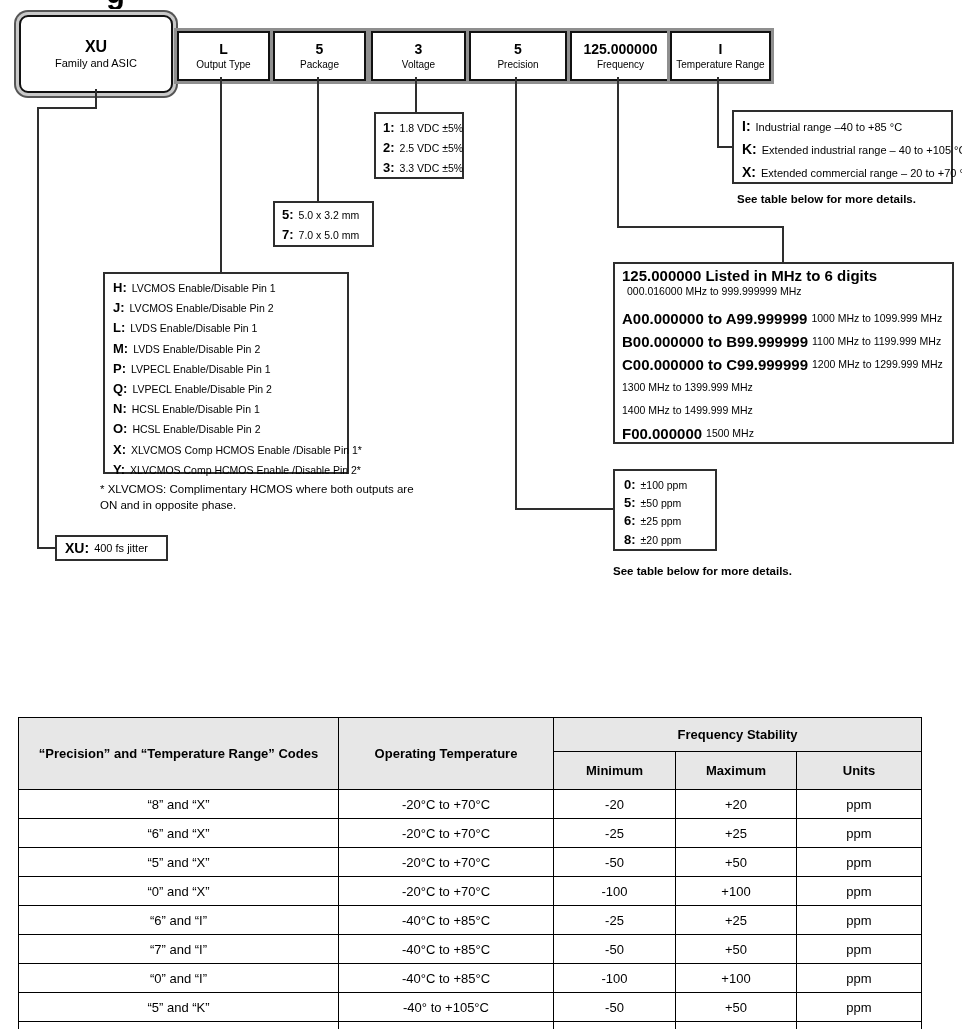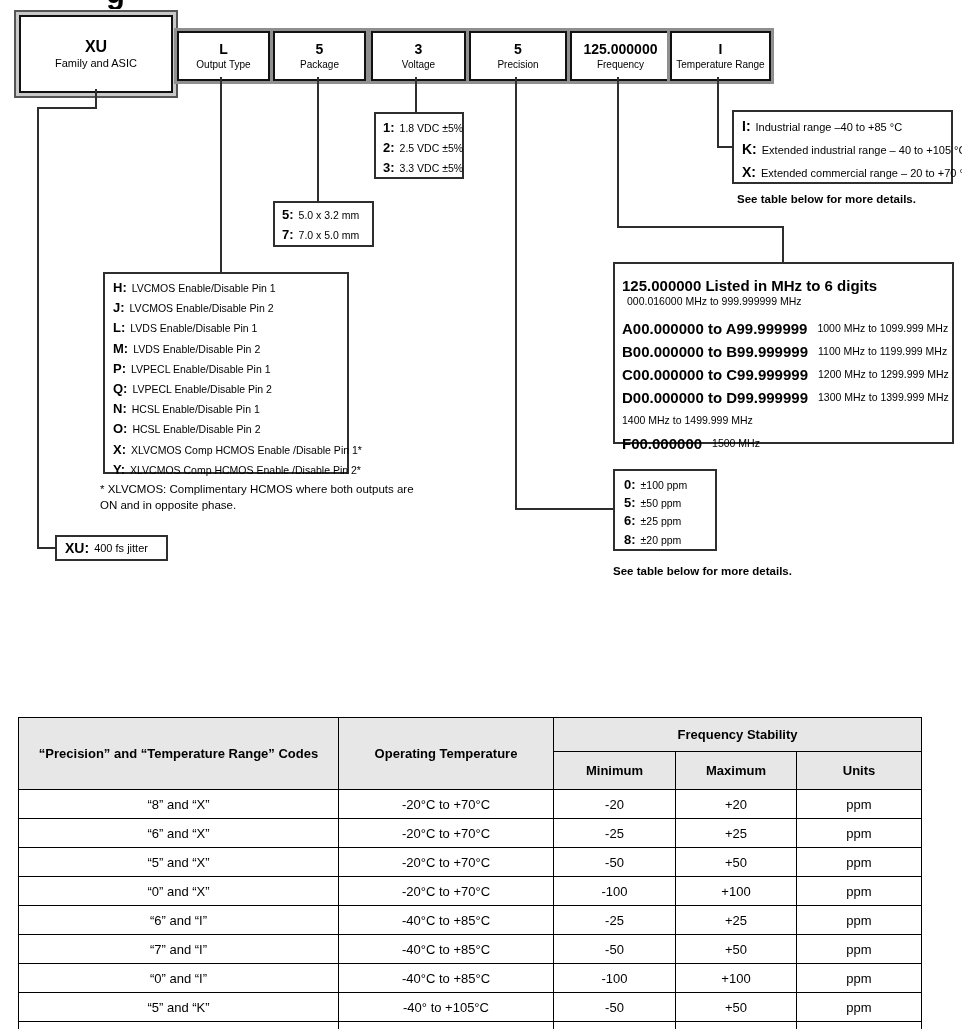--- a/index.html
+++ b/index.html
@@ -7,44 +7,44 @@
         font-family:"Liberation Sans",sans-serif;color:#000;}
   
   .title-frag{position:absolute;left:106px;top:0;width:60px;height:9px;overflow:hidden;}
   .title-frag span{display:block;margin-top:-25px;font-size:31px;font-weight:bold;}
   
   .tbox{position:absolute;background:#fff;border:2px solid #111;
         box-shadow:0 0 0 3px #8f8f8f;display:flex;flex-direction:column;
         align-items:center;justify-content:center;text-align:center;}
   .tbox .code{font-weight:bold;font-size:14px;line-height:1.05;}
   .tbox .lbl{font-size:10px;margin-top:3px;line-height:1;}
-  .xu{box-shadow:0 0 0 3px #c9c9c9,0 0 0 5px #555;}
+  .xu{box-shadow:0 0 0 3px #c9c9c9,0 0 0 5px #555;border-radius:9px;}
   .xu .code{font-size:16px;}
   .xu .lbl{font-size:11px;}
   
   .line{position:absolute;background:#2e2e2e;}
   
   .callout{position:absolute;background:#fff;border:2px solid #2e2e2e;box-sizing:border-box;}
   .opt{display:flex;align-items:baseline;gap:5px;white-space:nowrap;}
   .opt .c{font-weight:bold;font-size:13px;}
   .opt .t{font-size:10.5px;}
   .volt-box{left:374px;top:112px;width:90px;height:67px;padding:4px 0 0 7px;}
   .volt-box .opt{line-height:20px;}
   .temp-box{left:732px;top:110px;width:221px;height:74px;padding:3px 0 0 8px;}
   .temp-box .opt{line-height:22px;}
   .temp-box .opt .c{font-size:14px;}
   .temp-box .opt .t{font-size:11px;}
   .pkg-box{left:273px;top:201px;width:101px;height:46px;padding:2px 0 0 7px;}
   .pkg-box .opt{line-height:20px;}
   .out-box{left:103px;top:272px;width:246px;height:202px;padding:4px 0 0 8px;}
   .out-box .opt{line-height:19.2px;}
-  .freq-box{left:613px;top:262px;width:341px;height:182px;padding:13px 0 0 7px;}
+  .freq-box{left:613px;top:262px;width:341px;height:182px;padding:3px 0 0 7px;}
   .freq-box .ftitle{font-weight:bold;font-size:15px;line-height:17px;}
   .freq-box .fsub{font-size:10.5px;line-height:14px;padding-left:5px;margin-bottom:9px;}
-  .frow{display:flex;align-items:flex-end;gap:10px;white-space:nowrap;line-height:23px;}
+  .frow{display:flex;align-items:flex-end;gap:4px;white-space:nowrap;line-height:23px;}
   .frow .c{font-weight:bold;font-size:15px;}
   .frow .r{font-size:10.5px;}
   .prec-box{left:613px;top:469px;width:104px;height:82px;padding:5px 0 0 9px;}
   .prec-box .opt{line-height:18.2px;}
   .xuj-box{left:55px;top:535px;width:113px;height:26px;display:flex;align-items:center;
            padding-left:8px;gap:5px;white-space:nowrap;}
   .xuj-box .c{font-weight:bold;font-size:14px;}
   .xuj-box .t{font-size:11px;}
   .note{position:absolute;font-weight:bold;font-size:11.5px;}
   .footnote{position:absolute;font-size:11.5px;line-height:1.35;width:320px;}
@@ -208,21 +208,20 @@
     </div>
     <div class="frow">
       <span class="c">B00.000000 to B99.999999</span>
       <span class="r">1100 MHz to 1199.999 MHz</span>
     </div>
     <div class="frow">
       <span class="c">C00.000000 to C99.999999</span>
       <span class="r">1200 MHz to 1299.999 MHz</span>
     </div>
     <div class="frow">
-      <span class="c">D00.000000 to D99.999999</span>
       <span class="r">1300 MHz to 1399.999 MHz</span>
     </div>
     <div class="frow">
       <span class="r">1400 MHz to 1499.999 MHz</span>
     </div>
     <div class="frow">
       <span class="c">F00.000000</span>
       <span class="r">1500 MHz</span>
     </div>
   </div>

